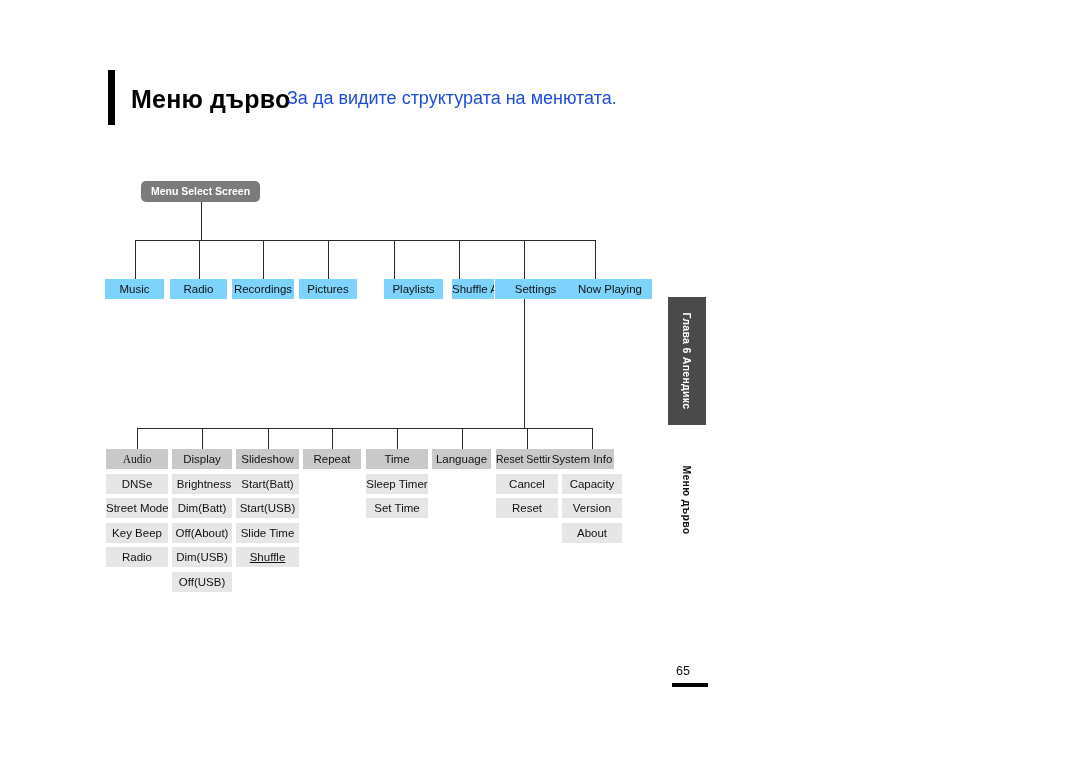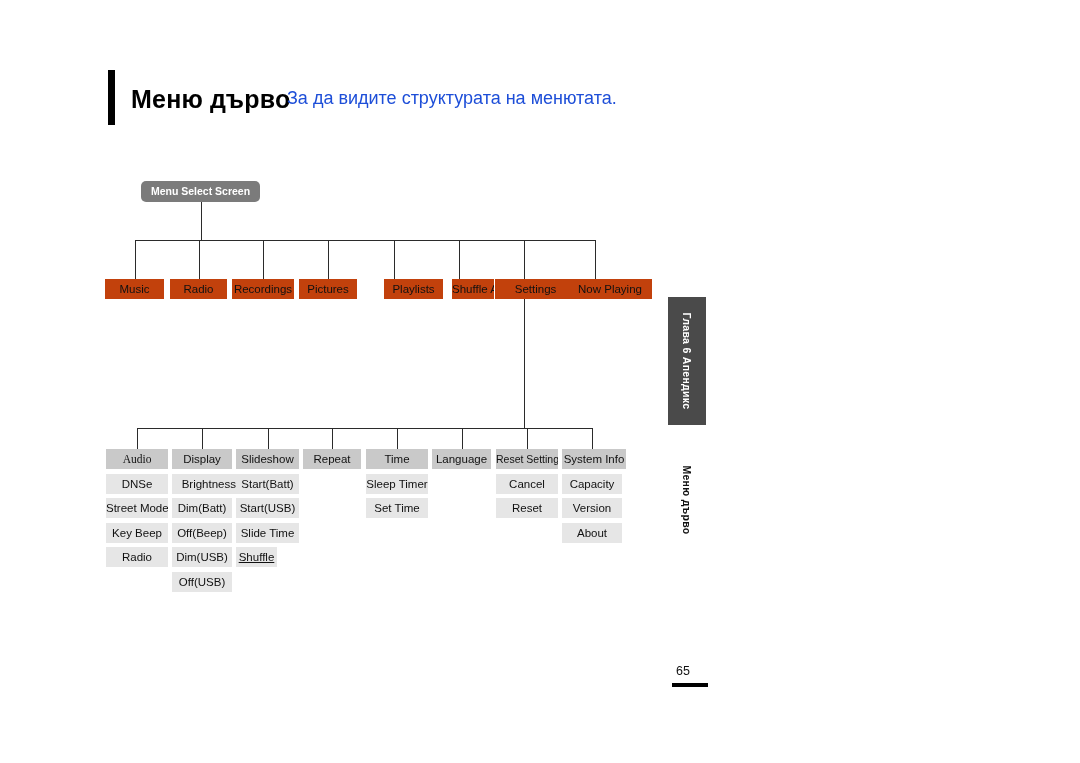--- a/index.html
+++ b/index.html
@@ -64,21 +64,21 @@
   .node.root {
     background: #7b7b7b;
     color: #ffffff;
     font-weight: bold;
     border-radius: 5px;
     height: 21px;
     line-height: 21px;
     font-size: 12px;
   }
   .node.lvl1 {
-    background: #c2410c;
+    background: #7dd3fc;
   }
   .node.head {
     background: #c9c9c9;
   }
   .node.leaf {
     background: #e6e6e6;
   }
   .node.small {
     font-size: 10.5px;
   }
@@ -184,45 +184,45 @@
       <div class="line-v" style="left: 524px; top: 299px; height: 129px;"></div>
       <div class="line-h" style="left: 137px; top: 428px; width: 455px;"></div>
       <div class="line-v" style="left: 137px; top: 428px; height: 21px;"></div>
       <div class="node head" style="left: 106px; top: 449px; width: 62px; font-family: Liberation Serif, serif;">Audio</div>
       <div class="node leaf" style="left: 106px; top: 474px; width: 62px;">DNSe</div>
       <div class="node leaf" style="left: 106px; top: 498px; width: 62px;">Street Mode</div>
       <div class="node leaf" style="left: 106px; top: 523px; width: 62px;">Key Beep</div>
       <div class="node leaf" style="left: 106px; top: 547px; width: 62px;">Radio</div>
       <div class="line-v" style="left: 202px; top: 428px; height: 21px;"></div>
       <div class="node head" style="left: 172px; top: 449px; width: 60px;">Display</div>
-      <div class="node leaf" style="left: 172px; top: 474px; width: 64px; text-align: right;">Brightness</div>
+      <div class="node leaf" style="left: 172px; top: 474px; width: 64px;">Brightness</div>
       <div class="node leaf" style="left: 172px; top: 498px; width: 60px;">Dim(Batt)</div>
-      <div class="node leaf" style="left: 172px; top: 523px; width: 60px;">Off(Beep)</div>
+      <div class="node leaf" style="left: 172px; top: 523px; width: 60px;">Off(About)</div>
       <div class="node leaf" style="left: 172px; top: 547px; width: 60px;">Dim(USB)</div>
       <div class="node leaf" style="left: 172px; top: 572px; width: 60px;">Off(USB)</div>
       <div class="line-v" style="left: 268px; top: 428px; height: 21px;"></div>
       <div class="node head" style="left: 236px; top: 449px; width: 63px;">Slideshow</div>
       <div class="node leaf" style="left: 236px; top: 474px; width: 63px;">Start(Batt)</div>
       <div class="node leaf" style="left: 236px; top: 498px; width: 63px;">Start(USB)</div>
       <div class="node leaf" style="left: 236px; top: 523px; width: 63px;">Slide Time</div>
-      <div class="node leaf" style="left: 236px; top: 547px; width: 41px; text-decoration: underline;">Shuffle</div>
+      <div class="node leaf" style="left: 236px; top: 547px; width: 63px; text-decoration: underline;">Shuffle</div>
       <div class="line-v" style="left: 332px; top: 428px; height: 21px;"></div>
       <div class="node head" style="left: 303px; top: 449px; width: 58px;">Repeat</div>
       <div class="line-v" style="left: 397px; top: 428px; height: 21px;"></div>
       <div class="node head" style="left: 366px; top: 449px; width: 62px;">Time</div>
       <div class="node leaf" style="left: 366px; top: 474px; width: 62px;">Sleep Timer</div>
       <div class="node leaf" style="left: 366px; top: 498px; width: 62px;">Set Time</div>
       <div class="line-v" style="left: 462px; top: 428px; height: 21px;"></div>
       <div class="node head" style="left: 432px; top: 449px; width: 59px;">Language</div>
       <div class="line-v" style="left: 527px; top: 428px; height: 21px;"></div>
       <div class="node head small" style="left: 496px; top: 449px; width: 62px;">Reset Settings</div>
       <div class="node leaf" style="left: 496px; top: 474px; width: 62px;">Cancel</div>
       <div class="node leaf" style="left: 496px; top: 498px; width: 62px;">Reset</div>
       <div class="line-v" style="left: 592px; top: 428px; height: 21px;"></div>
-      <div class="node head" style="left: 562px; top: 449px; width: 64px;">System Info</div>
+      <div class="node head" style="left: 550px; top: 449px; width: 64px;">System Info</div>
       <div class="node leaf" style="left: 562px; top: 474px; width: 60px;">Capacity</div>
       <div class="node leaf" style="left: 562px; top: 498px; width: 60px;">Version</div>
       <div class="node leaf" style="left: 562px; top: 523px; width: 60px;">About</div>
     </div>
 
   <div class="side-tab">
     <div class="side-tab-text">Глава 6   Апендикс</div>
   </div>
   <div class="side-sub">
     <div class="side-sub-text">Меню дърво</div>

